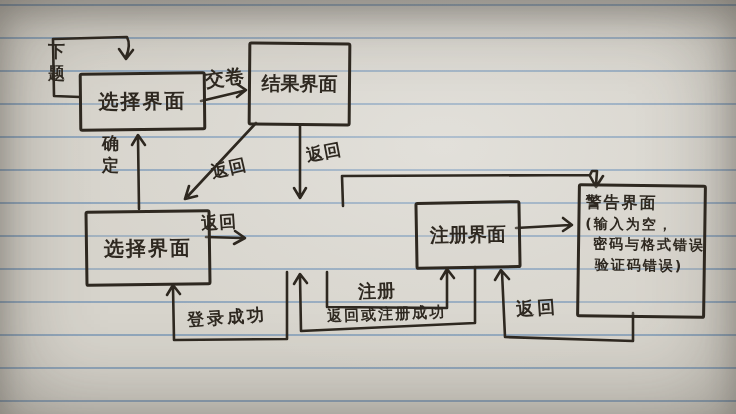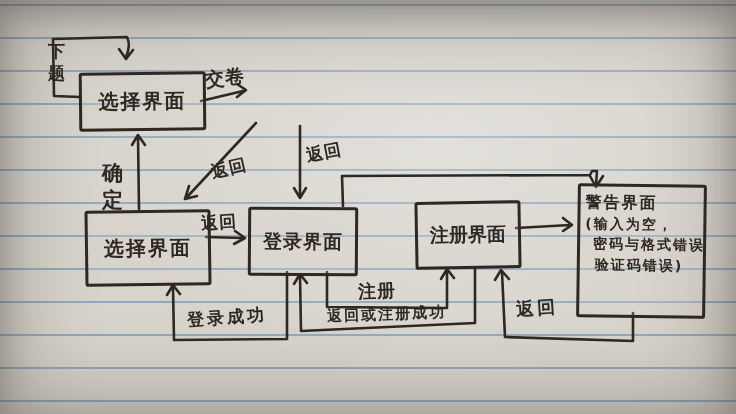--- a/index.html
+++ b/index.html
@@ -60,47 +60,47 @@
 
     <path d="M475,267 L475,323 L301,331 L300,276 M294,284 L300,274 L307,283"></path>
 
     <path d="M633,313 L633,341 L505,337 L502,272 M495,280 L501,270 L509,279"></path>
   </svg>
 
   <div class="node" style="left:79px;top:72px;width:121px;height:53px;transform:rotate(-0.6deg);font-size:20px;">
     <span class="node-label">选择界面</span>
   </div>
 
+  <div class="node" style="left:248px;top:42px;width:97px;height:78px;transform:rotate(0.5deg);font-size:19px;letter-spacing:0;">
+    <span class="node-label">结果界面</span>
+  </div>
 
   <div class="node" style="left:85px;top:210px;width:120px;height:70px;transform:rotate(-0.8deg);font-size:20px;">
     <span class="node-label">选择界面</span>
   </div>
 
-  <div class="node" style="left:248px;top:207px;width:104px;height:63px;transform:rotate(0.4deg);font-size:19px;letter-spacing:1px;">
-    <span class="node-label">登录界面</span>
-  </div>
 
   <div class="node" style="left:415px;top:201px;width:100px;height:62px;transform:rotate(-1deg);font-size:19px;letter-spacing:0;">
     <span class="node-label">注册界面</span>
   </div>
 
   <div class="node" style="left:577px;top:184px;width:123px;height:128px;transform:rotate(0.8deg);align-items:flex-start;justify-content:flex-start;">
     <div class="warning-lines">
       <div style="font-size:16px;">警告界面</div>
       <div>(输入为空，</div>
       <div style="padding-left:8px;">密码与格式错误</div>
       <div style="padding-left:10px;">验证码错误)</div>
     </div>
   </div>
 
   <div class="edge-label vertical" style="left:48px;top:40px;font-size:17px;">下题</div>
 
   <div class="edge-label" style="left:205px;top:65px;font-size:19px;transform:rotate(-7deg);">交卷</div>
 
-  <div class="edge-label vertical" style="left:102px;top:160px;font-size:21px;">确定</div>
+  <div class="edge-label vertical" style="left:102px;top:132px;font-size:17px;">确定</div>
 
   <div class="edge-label" style="left:211px;top:157px;font-size:17px;transform:rotate(-13deg);">返回</div>
 
   <div class="edge-label" style="left:306px;top:141px;font-size:17px;transform:rotate(-11deg);">返回</div>
 
   <div class="edge-label" style="left:201px;top:211px;font-size:17px;transform:rotate(-4deg);">返回</div>
 
   <div class="edge-label" style="left:187px;top:306px;font-size:17px;transform:rotate(-4deg);letter-spacing:3px;">登录成功</div>
 
   <div class="edge-label" style="left:358px;top:279px;font-size:18px;transform:rotate(-2deg);">注册</div>

